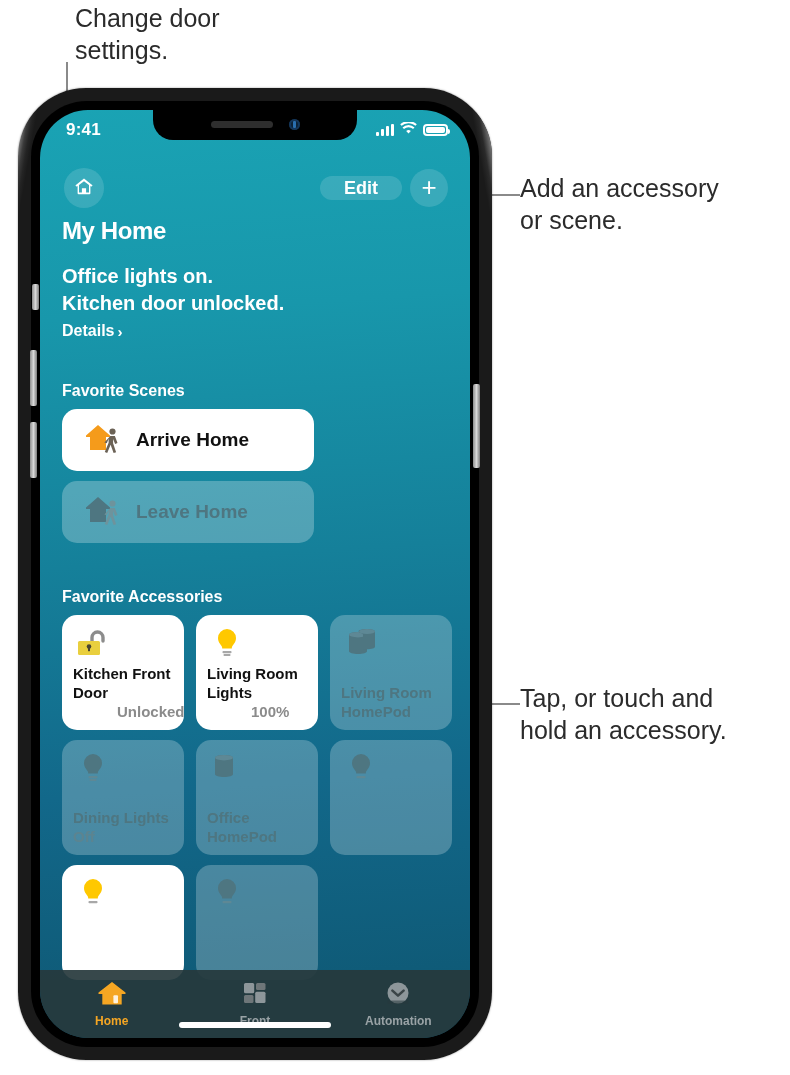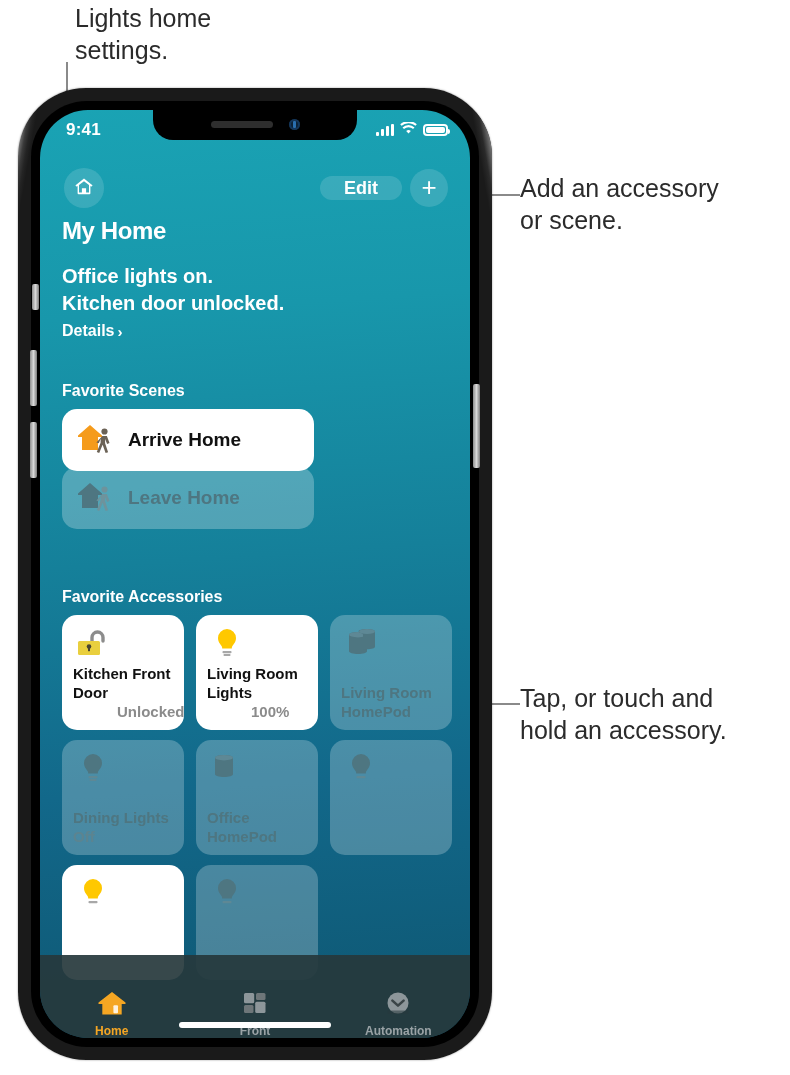--- a/index.html
+++ b/index.html
@@ -187,24 +187,24 @@
   }
   #head-scenes { top: 272px; }
   #head-accessories { top: 478px; }
 
   
   .scene-tile {
     position:absolute; left: 22px;
     width: 252px; height: 62px;
     border-radius: 15px;
     display:flex; align-items:center;
-    padding-left: 14px; gap: 12px;
+    padding-left: 22px; gap: 12px;
   }
   #scene-arrive { top: 299px; background: #ffffff; }
-  #scene-leave  { top: 357px; background: rgba(255,255,255,0.26); }
+  #scene-leave  { top: 371px; background: rgba(255,255,255,0.26); }
   .scene-label { font-size: 19px; font-weight: bold; }
   #scene-arrive .scene-label { color: #111; }
   #scene-leave .scene-label { color: #4e7681; }
 
   
   #grid {
     position: absolute; left: 22px; top: 505px;
     width: 390px;
     display: grid;
     grid-template-columns: repeat(3, 122px);
@@ -225,42 +225,42 @@
   .acc-state { font-size: 15px; font-weight: bold; line-height: 19px; }
   .acc-tile.on  .acc-name  { color: #111; }
   .acc-tile.on  .acc-state { color: #8b8b8b; margin-left: 44px; }
   .acc-tile.off .acc-name  { color: #4e7681; }
   .acc-tile.off .acc-state { color: #5c8490; }
   .acc-state.alert { color: #ff2d20; }
 
   
   #tabbar {
     position:absolute; left:0; right:0; bottom:0;
-    height: 83px;
+    height: 68px;
     background: rgba(38,56,60,0.92);
-    display:flex; align-items:flex-end;
+    display:flex; align-items:center;
     padding-top: 0;
     z-index: 20;
   }
   .tab { flex:1; display:flex; flex-direction:column; align-items:center; gap:4px; }
   .tab-label { font-size: 12px; font-weight: bold; }
   .tab.active .tab-label { color: #f5a623; }
   .tab .tab-label { color: #9aa3a6; }
   #home-indicator {
     position:absolute; left:50%; transform:translateX(-50%);
     bottom: 10px; width: 152px; height: 6px; border-radius:3px;
     background:#fff; z-index: 25;
   }
 </style>
 </head>
 <body>
 
 <div id="root">
 
-  <div class="callout" id="callout-settings">Lights home
+  <div class="callout" id="callout-settings">Change door
 settings.</div>
   <div class="leader" id="leader-settings"></div>
 
   <div class="callout" id="callout-add">Add an accessory
 or scene.</div>
   <div class="leader" id="leader-add"></div>
 
   <div class="callout" id="callout-tap">Tap, or touch and
 hold an accessory.</div>
   <div class="leader" id="leader-tap"></div>

